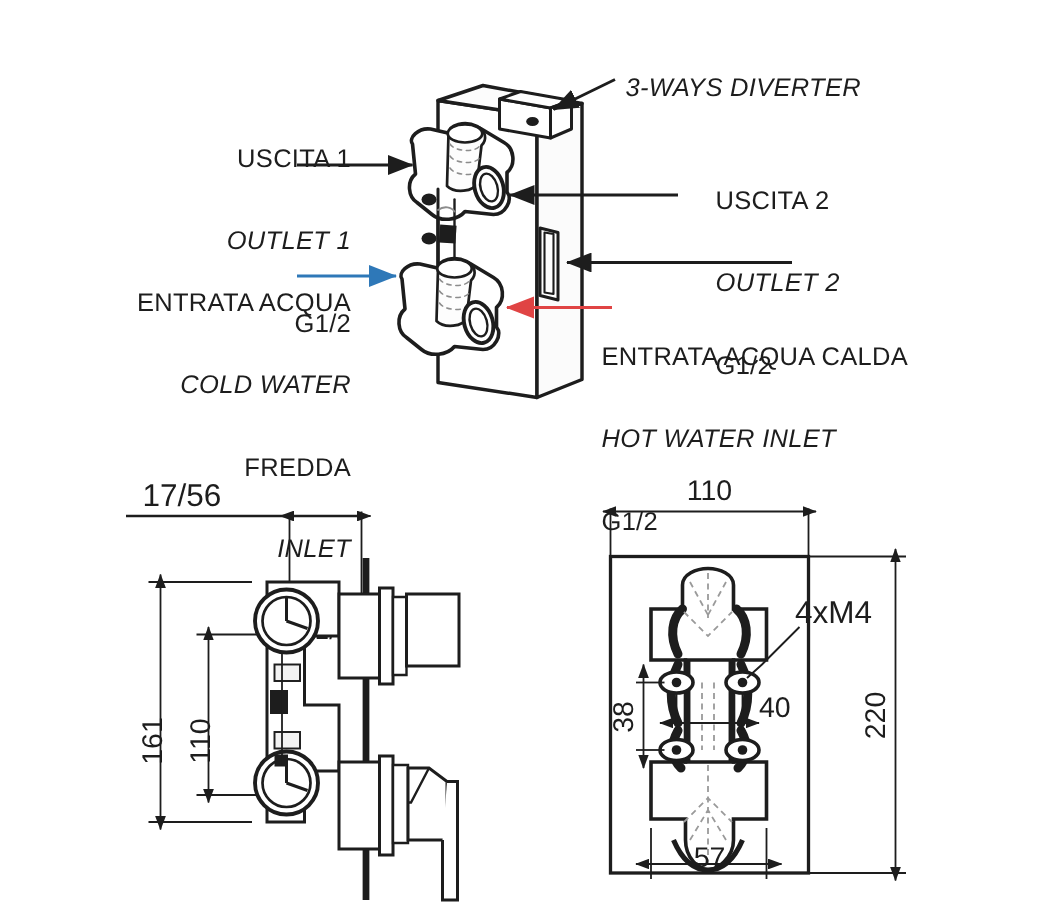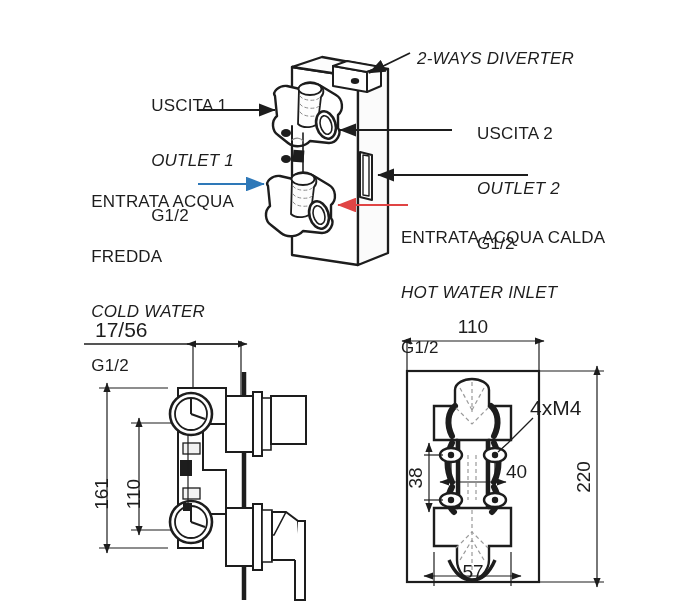--- a/index.html
+++ b/index.html
@@ -27,21 +27,21 @@
     line-height: 1.12;
     white-space: pre;
     color: #1d1d1d;
   }
   .label-block .ln {
     display: block;
     font-size: 17px;
     letter-spacing: 0.2px;
   }
   .label-block .it { font-style: italic; }
-  .ta-r { text-align: left; }
+  .ta-r { text-align: right; }
   .ta-l { text-align: left; }
 
   #lbl-outlet1   { right: 458px; top: 60px;  }
   #lbl-cold      { right: 458px; top: 156px; }
   #lbl-diverter  { left: 417px;  top: 13px;  }
   #lbl-outlet2   { left: 477px;  top: 88px;  }
   #lbl-mixer     { left: 533px;  top: 148px; }
   #lbl-hot       { left: 401px;  top: 192px; }
 
   
@@ -154,27 +154,28 @@
   </svg>
 
   <div class="label-block ta-r" id="lbl-outlet1">
     <span class="ln">USCITA 1</span>
     <span class="ln it">OUTLET 1</span>
     <span class="ln">G1/2</span>
   </div>
 
   <div class="label-block ta-r" id="lbl-cold">
     <span class="ln">ENTRATA ACQUA</span>
+    <span class="ln it">COLD WATER</span>
     <span class="ln">FREDDA</span>
-    <span class="ln it">COLD WATER</span>
+    <span class="ln it">INLET</span>
     <span class="ln">G1/2</span>
   </div>
 
   <div class="label-block ta-l" id="lbl-diverter">
-    <span class="ln it">2-WAYS DIVERTER</span>
+    <span class="ln it">3-WAYS DIVERTER</span>
   </div>
 
   <div class="label-block ta-l" id="lbl-outlet2">
     <span class="ln">USCITA 2</span>
     <span class="ln it">OUTLET 2</span>
     <span class="ln">G1/2</span>
   </div>
 
   <div class="label-block ta-l" id="lbl-mixer">
   </div>

